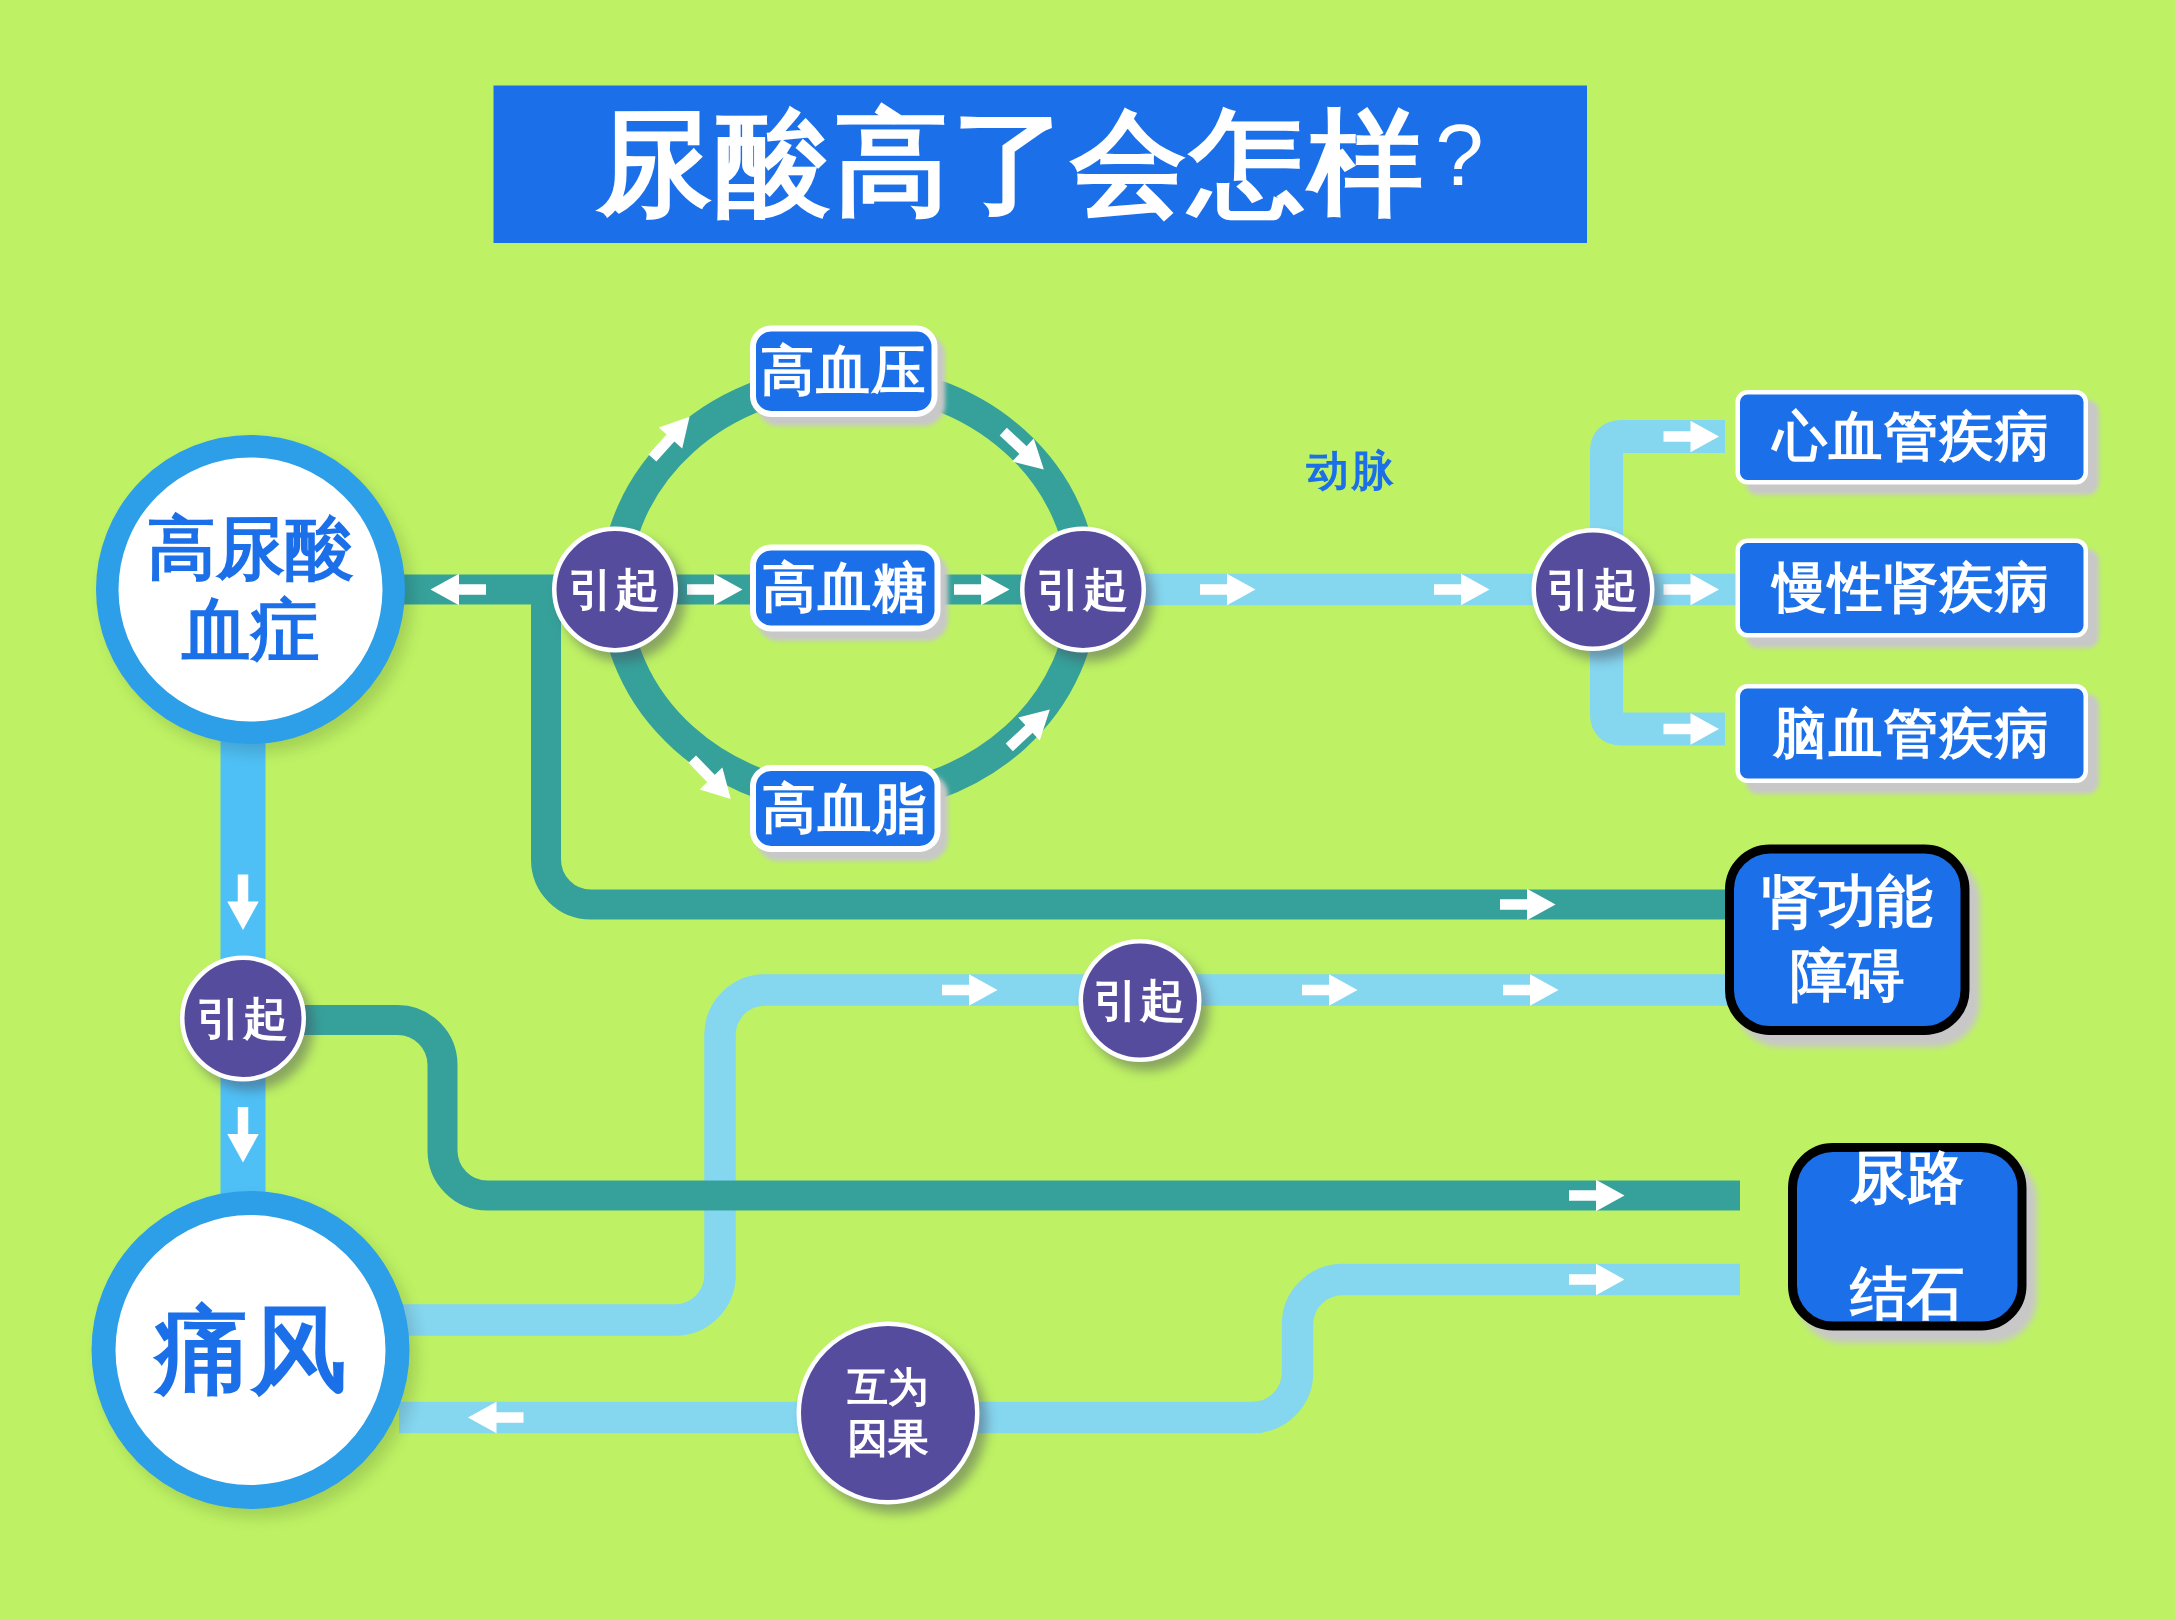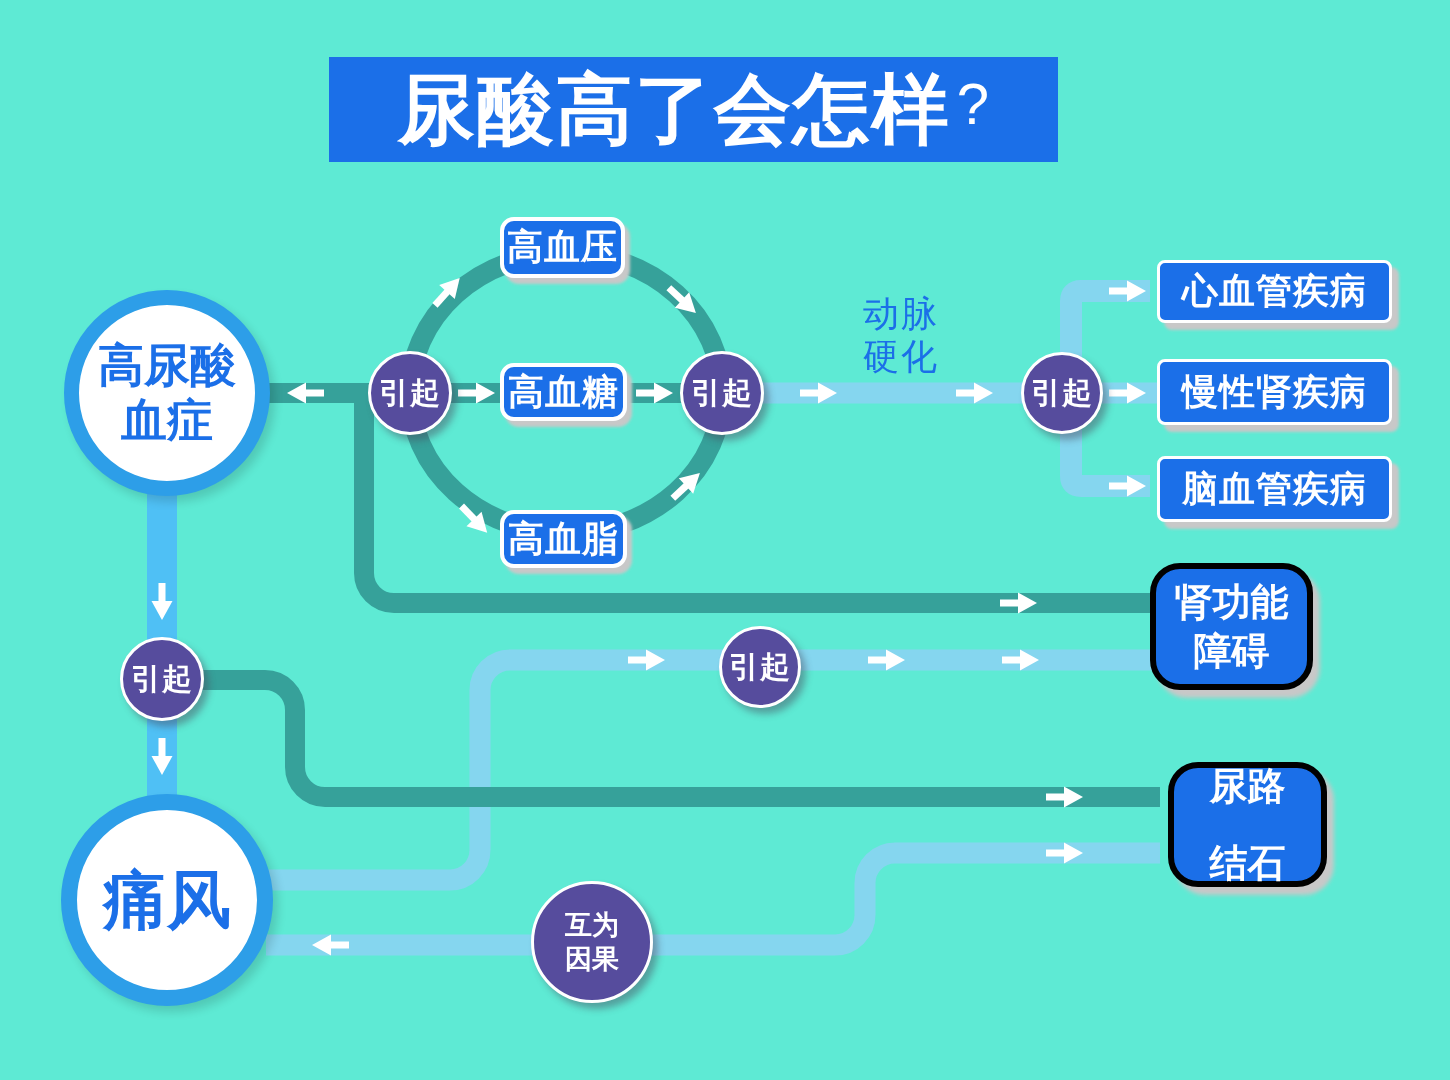--- a/index.html
+++ b/index.html
@@ -7,21 +7,21 @@
     --circle-ring-blue:#2d9ee8;
     --band-blue:#4fc0f5;
     --teal:#36a19a;
     --light-blue:#85d6ef;
     --purple:#564c9d;
     --text-white:#ffffff;
     --shadow-gray:#c8c8c8;
   }
   html,body{margin:0;padding:0;background:#ffffff;}
   .stage{
-    position:relative;width:1450px;height:1080px;background:#5eead4;overflow:hidden;
+    position:relative;width:1450px;height:1080px;background:#bef264;overflow:hidden;
     font-family:"Liberation Sans","DejaVu Sans",sans-serif;
   }
   .stage *{box-sizing:border-box;}
   svg.pipes{position:absolute;left:0;top:0;width:1450px;height:1080px;}
   svg.pipes path,svg.pipes ellipse,svg.pipes line{fill:none;}
   .p-light{stroke:var(--light-blue);}
   .p-teal{stroke:var(--teal);}
   .p-band{stroke:var(--band-blue);}
   .arrow{fill:#ffffff;}
 
@@ -59,21 +59,21 @@
   }
   .box-sm{border:4px solid #fff;border-radius:14px;font-size:36px;letter-spacing:1px;
     box-shadow:5px 6px 3px var(--shadow-gray);}
   .box-rect{border:3px solid #fff;border-radius:8px;font-size:36px;letter-spacing:1px;
     box-shadow:7px 7px 3px var(--shadow-gray);}
   .box-lg{border:6px solid #000000;border-radius:30px;font-size:38px;line-height:49px;
     box-shadow:7px 8px 4px var(--shadow-gray);}
 
   .label-arterio{
     left:828px;top:292px;width:146px;color:var(--primary-blue);
-    font-size:36px;font-weight:400;text-align:center;line-height:43px;letter-spacing:2px;
+    font-size:28px;font-weight:700;text-align:center;line-height:43px;letter-spacing:2px;
   }
 </style>
 </head>
 <body>
 
 <div class="stage">
 
   <svg class="pipes" viewBox="0 0 1450 1080" aria-hidden="true">
     <defs>
       <g id="arr">
@@ -135,38 +135,37 @@
   </div>
   <div class="abs box box-sm" style="left:500px;top:510px;width:127px;height:58px;">
     <span>高血脂</span>
   </div>
   <div class="abs box box-sm" style="left:500px;top:363px;width:127px;height:58px;">
     <span>高血糖</span>
   </div>
 
   <div class="abs label-arterio">
     <div>动脉</div>
-    <div>硬化</div>
   </div>
 
   <div class="abs box box-rect" style="left:1157px;top:260px;width:235px;height:63px;">
     <span>心血管疾病</span>
   </div>
   <div class="abs box box-rect" style="left:1157px;top:359px;width:235px;height:66px;">
     <span>慢性肾疾病</span>
   </div>
   <div class="abs box box-rect" style="left:1157px;top:456px;width:235px;height:66px;">
     <span>脑血管疾病</span>
   </div>
 
   <div class="abs box box-lg" style="left:1150px;top:563px;width:163px;height:127px;">
     <span>肾功能</span>
     <span>障碍</span>
   </div>
-  <div class="abs box box-lg" style="left:1168px;top:762px;width:159px;height:125px;gap:28px;">
+  <div class="abs box box-lg" style="left:1192px;top:762px;width:159px;height:125px;gap:28px;">
     <span>尿路</span>
     <span>结石</span>
   </div>
 
   <div class="abs node node-sm" style="left:368px;top:351px;">
     <span>引起</span>
   </div>
   <div class="abs node node-sm" style="left:680px;top:351px;">
     <span>引起</span>
   </div>

